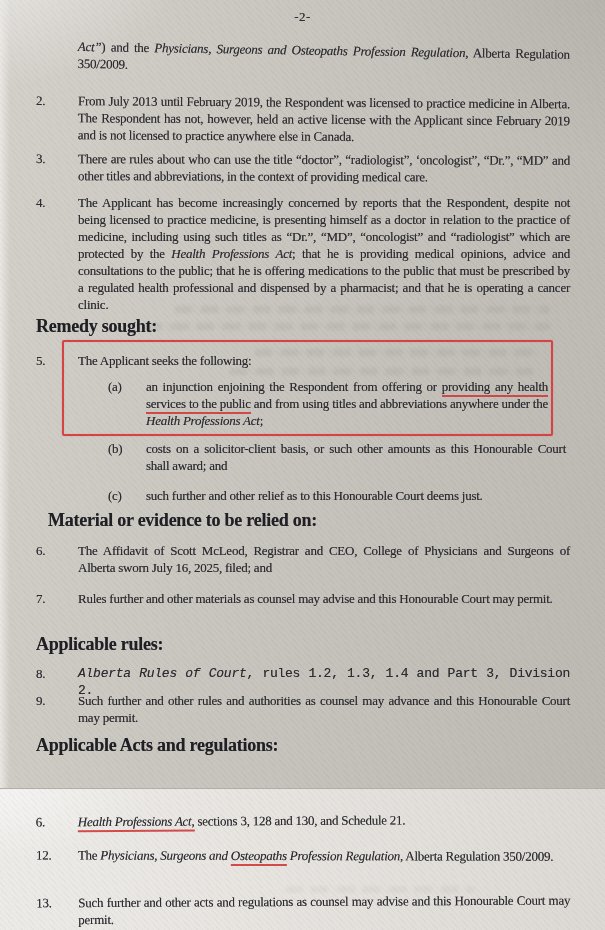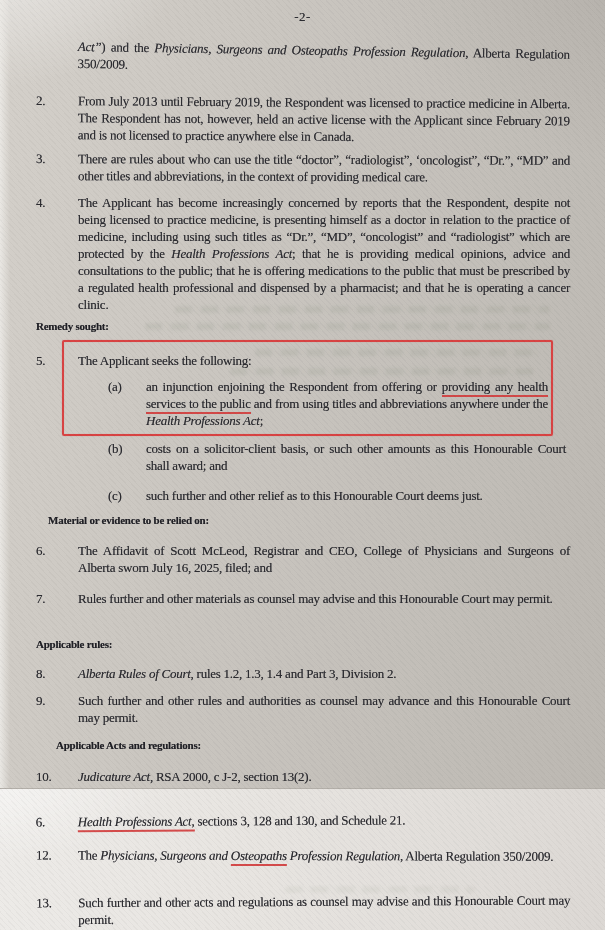--- a/index.html
+++ b/index.html
@@ -33,21 +33,21 @@
     position:absolute; inset:0; pointer-events:none; opacity:0.05;
     background:repeating-linear-gradient(47deg, rgba(0,0,0,0.5) 0 1px, transparent 1px 4px);
     mix-blend-mode:multiply;
   }
   
   .abs { position:absolute; }
   .row { display:flex; align-items:flex-start; }
   .num { flex:0 0 42px; }
   .ltr { flex:0 0 38px; }
   .txt { text-align:justify; }
-  .hd  { font-weight:bold; font-size:11px; color:#1f1f25; }
+  .hd  { font-weight:bold; font-size:18px; color:#1f1f25; }
   .it  { font-style:italic; }
   .redln { border-bottom:2px solid rgba(210,62,62,0.92); padding-bottom:0.5px; }
   .pageno { left:0; width:605px; text-align:center; top:8px; letter-spacing:0.5px; }
   
   .anno-box {
     position:absolute; left:62px; top:340px; width:487px; height:92px;
     border:2px solid #d84343; border-radius:2px;
     box-shadow:0 0 1px rgba(216,67,67,0.55), inset 0 0 1px rgba(216,67,67,0.45);
   }
   
@@ -130,34 +130,30 @@
 
   <div class="abs row" style="left:36px; top:590px; width:534px;">
     <span class="num">7.</span>
     <div class="txt" style="width:492px;">Rules further and other materials as counsel may advise and this Honourable Court may permit.</div>
   </div>
 
   <div class="abs hd" style="left:36px; top:636px;text-align:center;">Applicable rules:</div>
 
   <div class="abs row" style="left:36px; top:665px; width:534px;">
     <span class="num">8.</span>
-    <div class="txt" style="width:492px;"><span class="it">Alberta Rules of Court</span><span>, rules 1.2, 1.3, 1.4 and Part 3, Division 2.</span></div>
+    <div class="txt" style="width:492px;font-family:Liberation Mono, monospace;"><span class="it">Alberta Rules of Court</span><span>, rules 1.2, 1.3, 1.4 and Part 3, Division 2.</span></div>
   </div>
 
   <div class="abs row" style="left:36px; top:692px; width:534px;">
     <span class="num">9.</span>
     <div class="txt" style="width:492px;">Such further and other rules and authorities as counsel may advance and this Honourable Court may permit.</div>
   </div>
 
-  <div class="abs hd" style="left:36px; top:737px;margin-left:20px;">Applicable Acts and regulations:</div>
+  <div class="abs hd" style="left:36px; top:737px;">Applicable Acts and regulations:</div>
 
-  <div class="abs row" style="left:36px; top:768px; width:534px;">
-    <span class="num">10.</span>
-    <div class="txt" style="width:492px;"><span class="it">Judicature Act</span><span>, RSA 2000, c J-2, section 13(2).</span></div>
-  </div>
 
   <div class="abs rot-band" style="left:0; top:788px; width:605px; height:142px;">
 
     <div class="abs row" style="left:36px; top:24px; width:534px;">
       <span class="num">6.</span>
       <div class="txt" style="width:492px;"><span class="it redln">Health Professions Act,</span><span> sections 3, 128 and 130, and Schedule 21.</span></div>
     </div>
 
     <div class="abs row rot-p12" style="left:36px; top:57px; width:534px;">
       <span class="num">12.</span>

